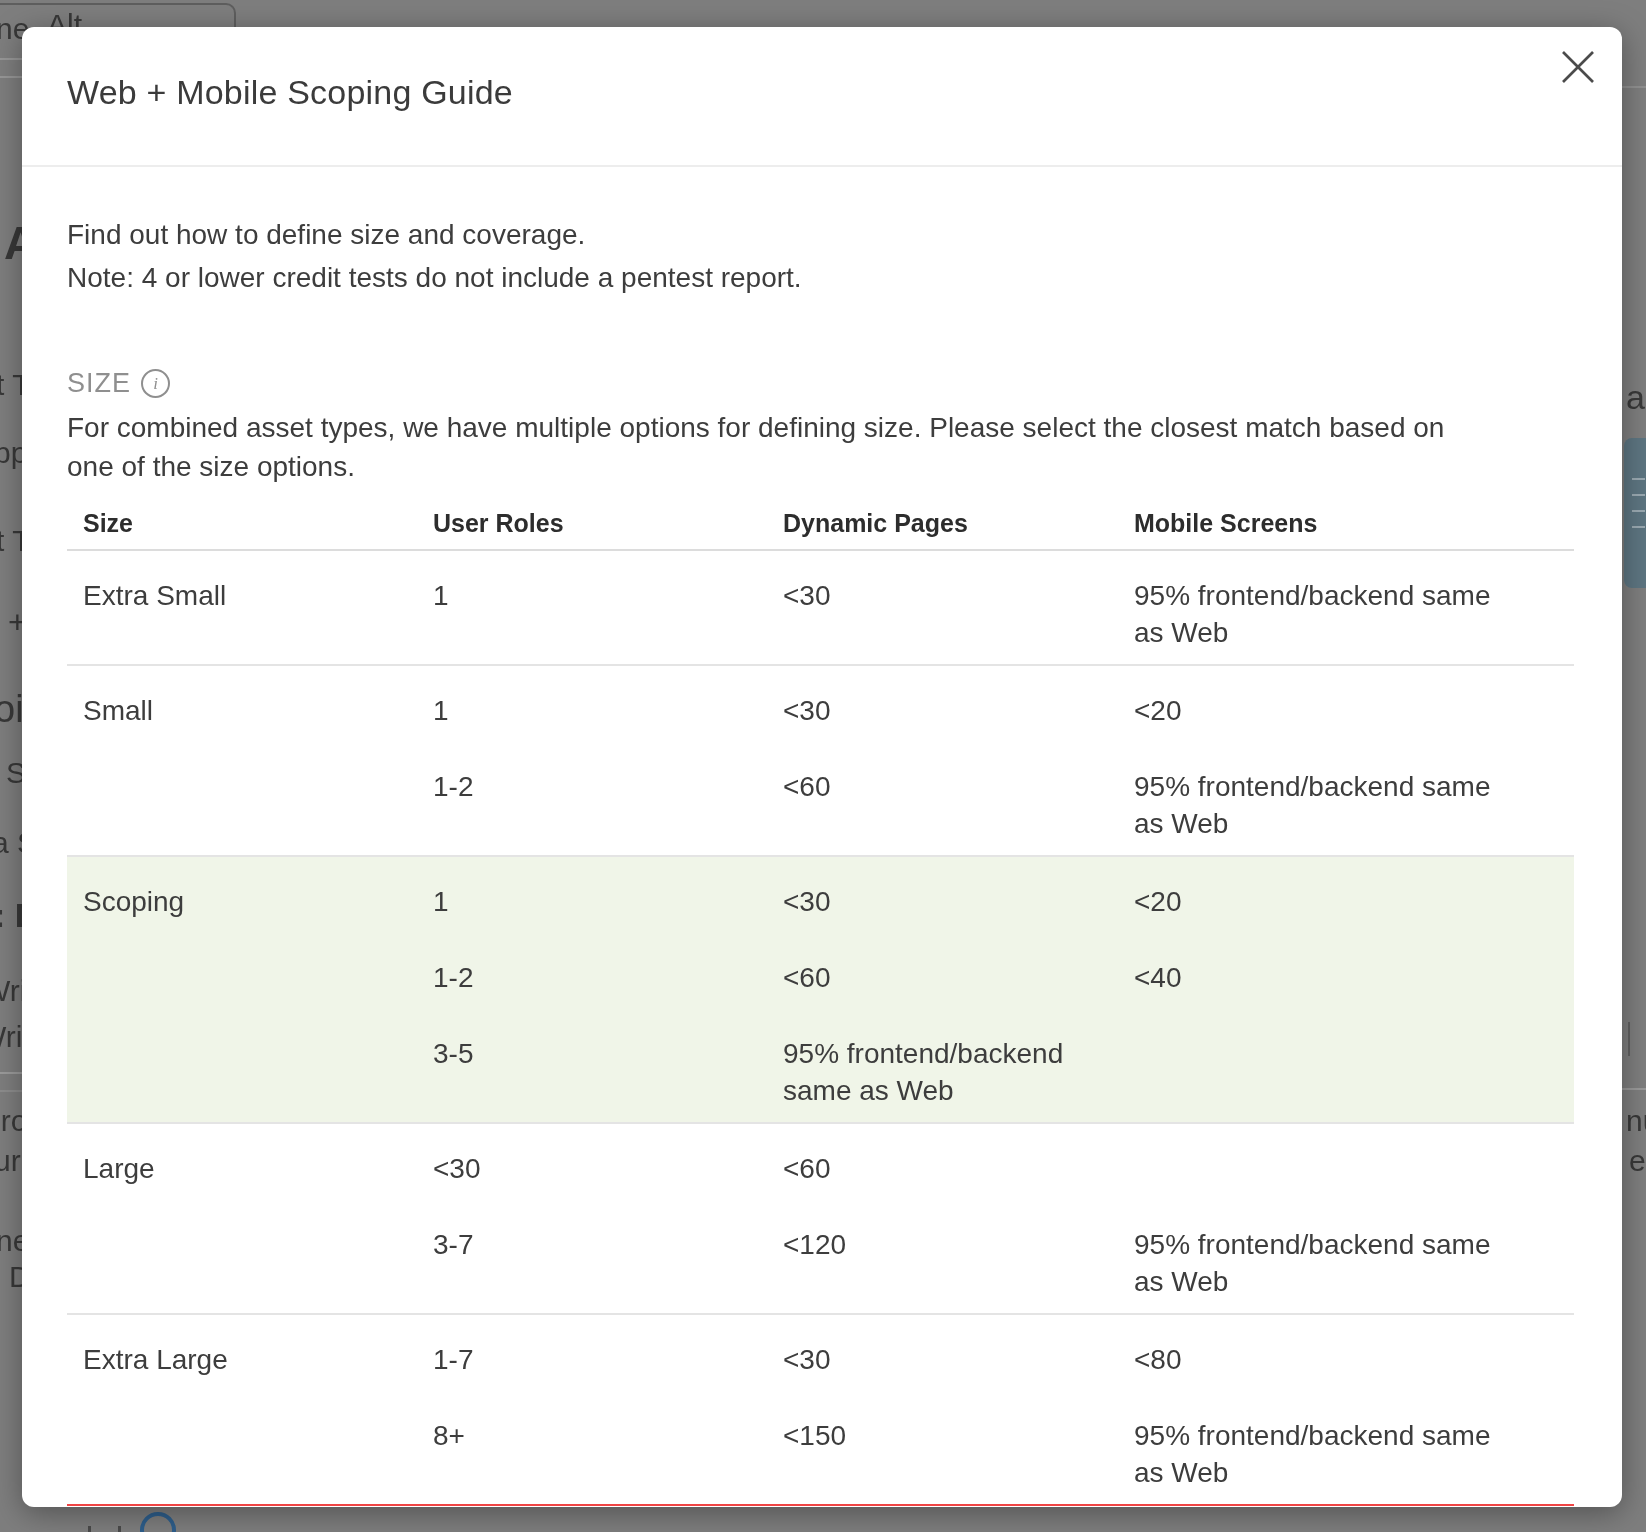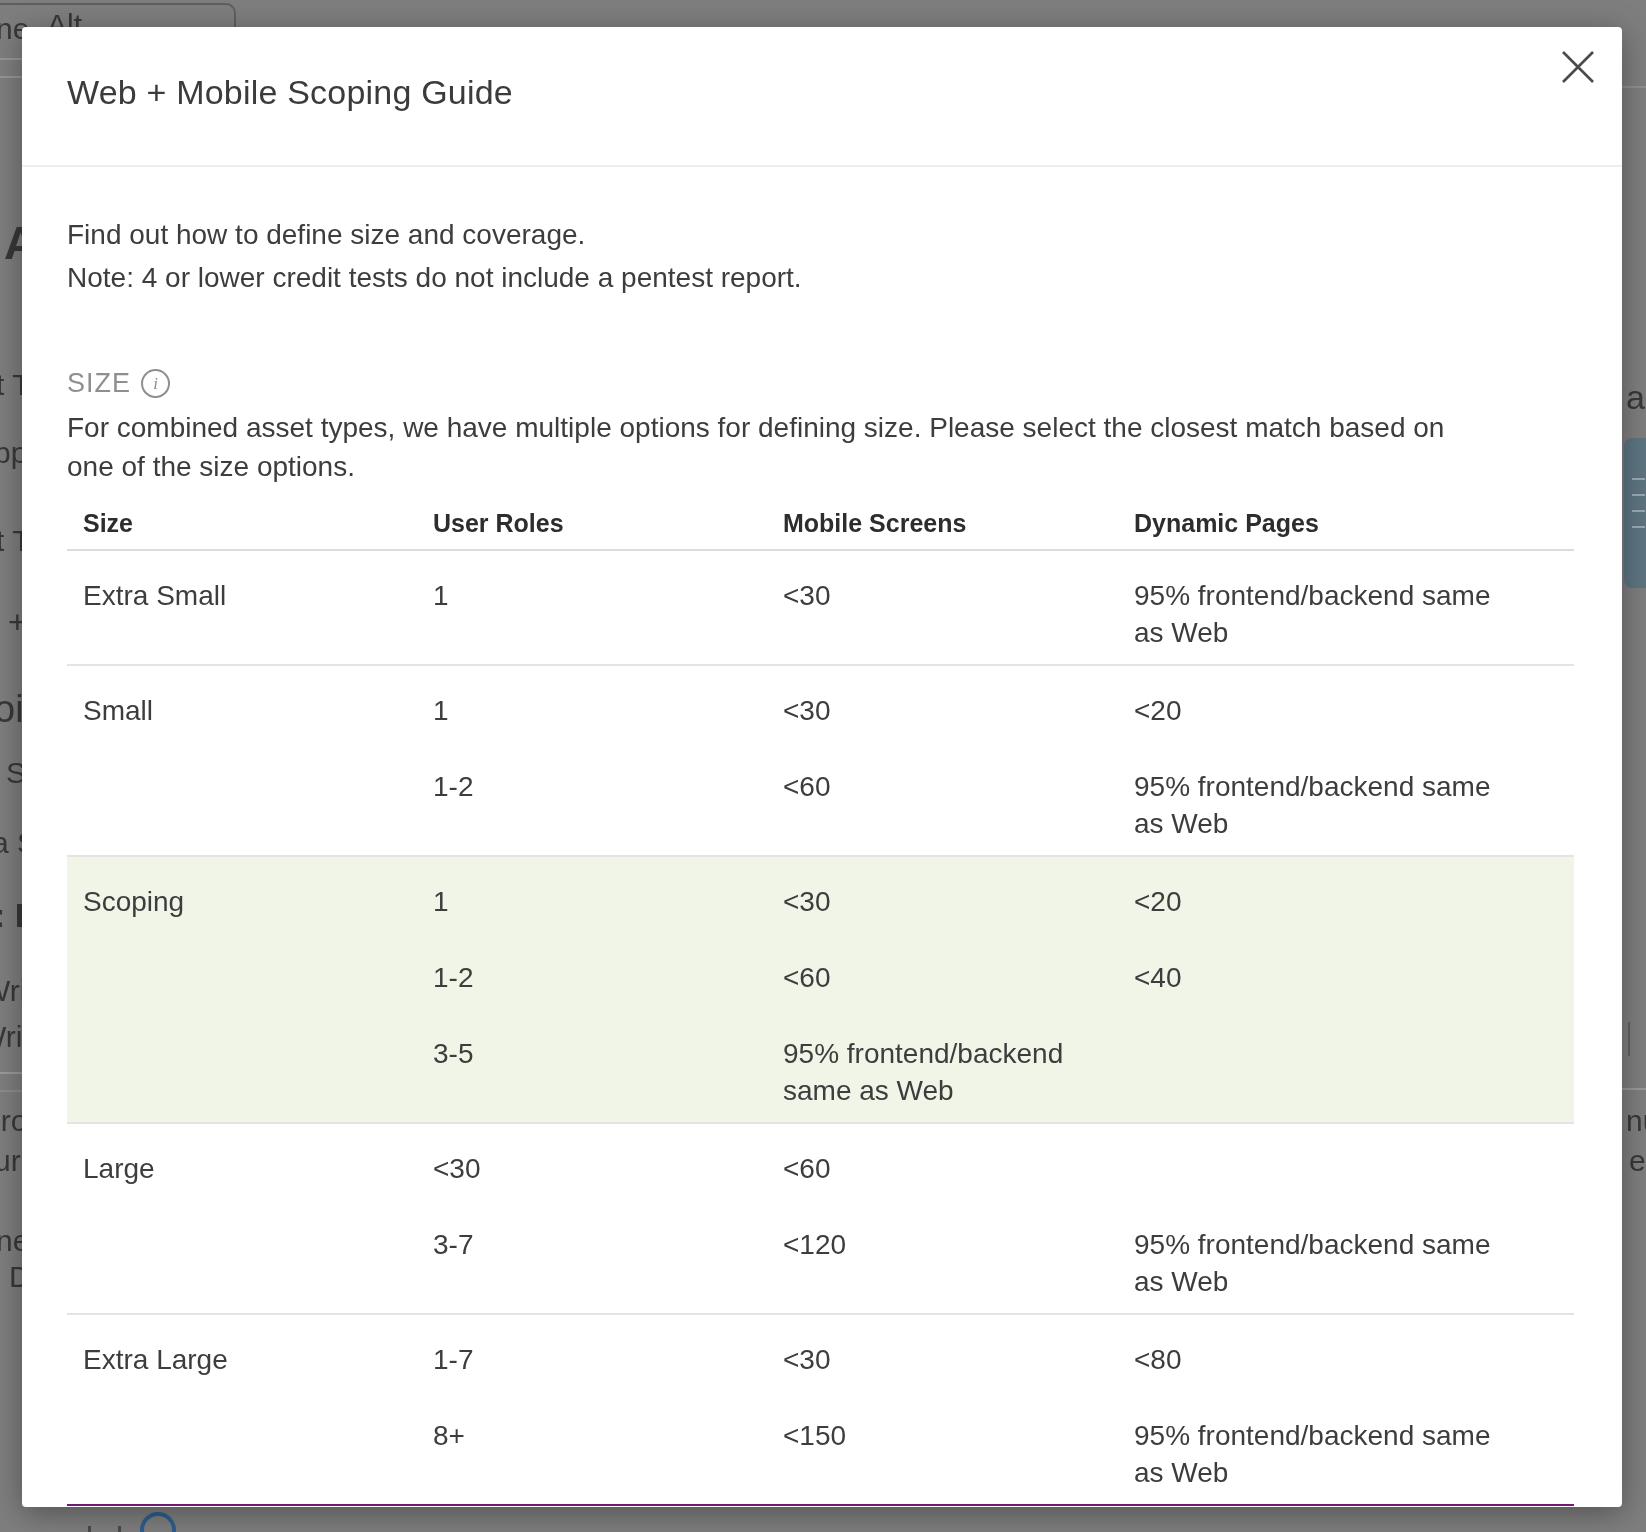--- a/index.html
+++ b/index.html
@@ -26,21 +26,21 @@
   .bg-card-line{position:absolute;left:8px;width:13px;height:2px;background:rgba(255,255,255,.38);}
   .bg-blue-circle{
     left:140px;top:1512px;width:28px;height:28px;border-radius:50%;
     border:4px solid #2e5e8b;background:transparent;
   }
   .bg-tick{position:absolute;width:3px;height:6px;background:#4a4a4a;top:1526px;}
 
   
   .modal{
     position:absolute;left:22px;top:27px;width:1600px;height:1480px;
-    background:#ffffff;border-radius:4px;
+    background:#ffffff;border-radius:12px;
     box-shadow:0 6px 30px rgba(0,0,0,.35);
   }
   .modal-title{
     position:absolute;left:45px;top:46px;
     font-size:34px;color:#3b3b3b;letter-spacing:.2px;
   }
   .close-btn{
     position:absolute;top:20px;right:24px;width:40px;height:40px;
     display:flex;align-items:center;justify-content:center;cursor:pointer;
     background:none;border:none;padding:0;
@@ -63,21 +63,21 @@
   .scope-table{position:absolute;left:45px;top:470px;width:1507px;}
   .thead{
     display:grid;grid-template-columns:366px 350px 351px 1fr;
     height:52px;align-items:center;border-bottom:2px solid #dcdcdc;
   }
   .th{font-size:25px;font-weight:bold;color:#2d2d2d;}
   .th.c0{padding-left:16px;}
   .section{border:none;}
   .section + .section{border-top:2px solid #e4e4e4;}
   .section.highlight{background:#f0f5e8;}
-  .section:last-child{border-bottom:2px solid #701a75;}
+  .section:last-child{border-bottom:2px solid #ef4444;}
   .row{
     display:grid;grid-template-columns:366px 350px 351px 1fr;
     padding:26px 0 13px 0;
   }
   .cell{font-size:28px;line-height:37px;color:#3d3d3d;}
   .cell.c0{padding-left:16px;}
   .cell.mobile{max-width:370px;}
 </style>
 </head>
 <body>
@@ -146,22 +146,22 @@
     <span class="size-label">SIZE</span>
     <span class="info-icon">i</span>
   </div>
 
   <div class="size-desc">For combined asset types, we have multiple options for defining size. Please select the closest match based on one of the size options.</div>
 
   <div class="scope-table">
     <div class="thead">
         <div class="th c0">Size</div>
         <div class="th c1">User Roles</div>
+        <div class="th c2">Dynamic Pages</div>
         <div class="th c3">Mobile Screens</div>
-        <div class="th c2">Dynamic Pages</div>
       </div>
     <div id="table-body">
         <div class="section">
           <div class="row">
             <div class="cell c0">Extra Small</div>
             <div class="cell c1">1</div>
             <div class="cell c2">&lt;30</div>
             <div class="cell c3 mobile">95% frontend/backend same as Web</div>
           </div>
         </div>

